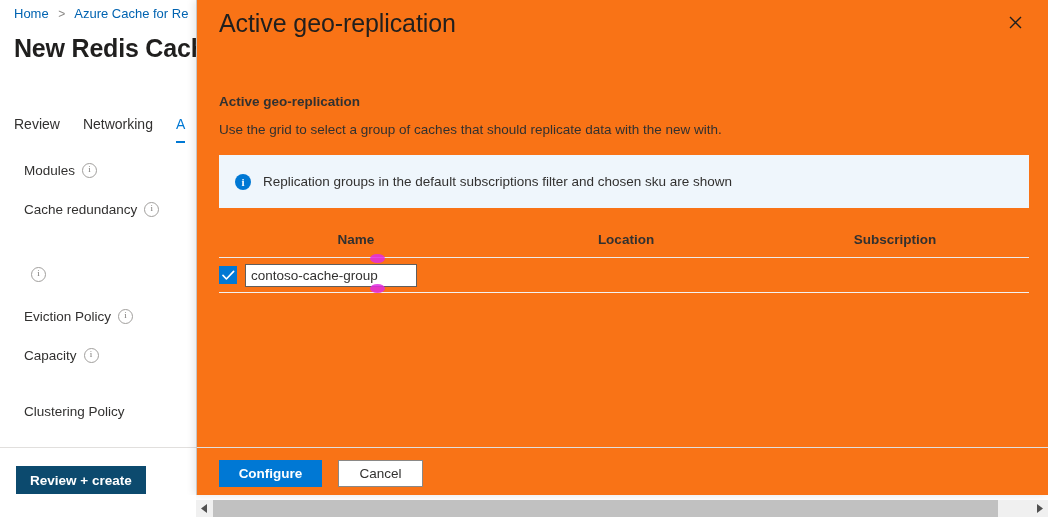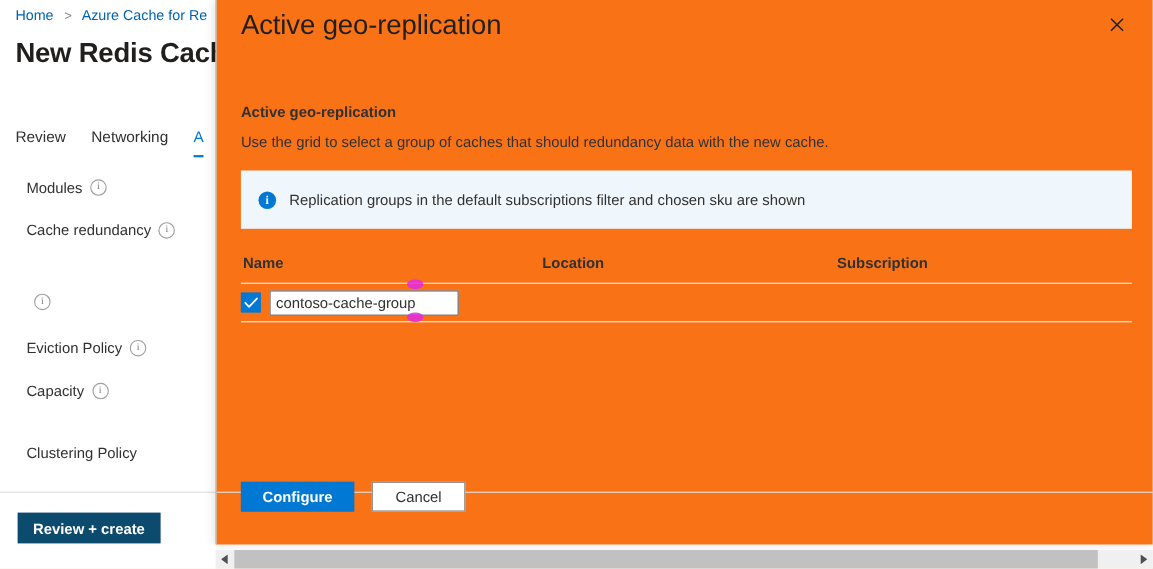--- a/index.html
+++ b/index.html
@@ -251,20 +251,21 @@
     position: absolute;
     left: 22px;
     top: 230px;
     width: 810px;
   }
   #grid-header {
     display: flex;
     height: 27px;
     align-items: flex-start;
     border-bottom: 1px solid #edebe9;
+    text-align: center;
   }
   .grid-col-name  { width: 272px; }
   .grid-col-loc   { width: 268px; }
   .grid-col-sub   { width: 270px; }
   #grid-header .col-head {
     font-size: 13.5px;
     line-height: 19px;
     font-weight: 600;
     color: #323130;
     padding-left: 2px;
@@ -330,21 +331,21 @@
     position: absolute;
     left: 0;
     top: 447px;
     width: 852px;
     height: 1px;
     background: #e1dfdd;
   }
   #dialog-footer {
     position: absolute;
     left: 22px;
-    top: 438px;
+    top: 460px;
     display: flex;
     align-items: center;
   }
   #btn-configure {
     height: 27px;
     min-width: 103px;
     padding: 0 12px;
     background: #0078d4;
     border: 1px solid #0078d4;
     color: #ffffff;
@@ -462,21 +463,21 @@
 
   <div id="dialog-title">Active geo-replication</div>
 
   <button id="close-button" aria-label="Close">
     <svg width="13" height="13" viewBox="0 0 13 13" aria-hidden="true">
       <path d="M1 1 L12 12 M12 1 L1 12" stroke="#201f1e" stroke-width="1.4" fill="none"></path>
     </svg>
   </button>
 
   <div id="section-heading">Active geo-replication</div>
-  <div id="section-desc">Use the grid to select a group of caches that should redundancy data with the new cache.</div>
+  <div id="section-desc">Use the grid to select a group of caches that should replicate data with the new with.</div>
 
   <div id="info-banner">
     <div id="info-banner-icon"></div>
     <div id="info-banner-text">Replication groups in the default subscriptions filter and chosen sku are shown</div>
   </div>
 
   <div id="grid">
     <div id="grid-header">
       <div class="col-head grid-col-name">Name</div>
       <div class="col-head grid-col-loc">Location</div>

